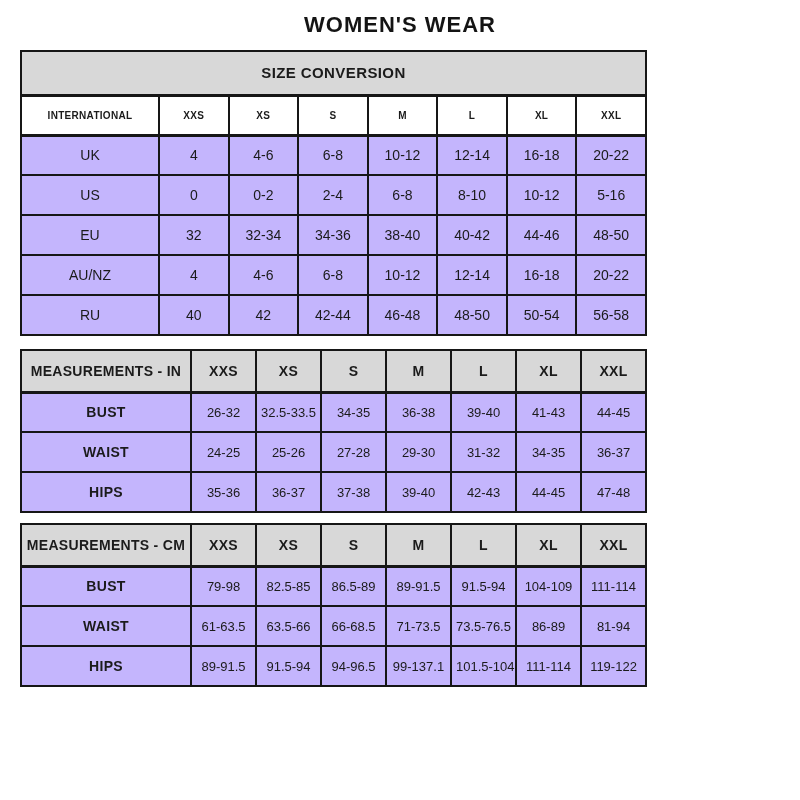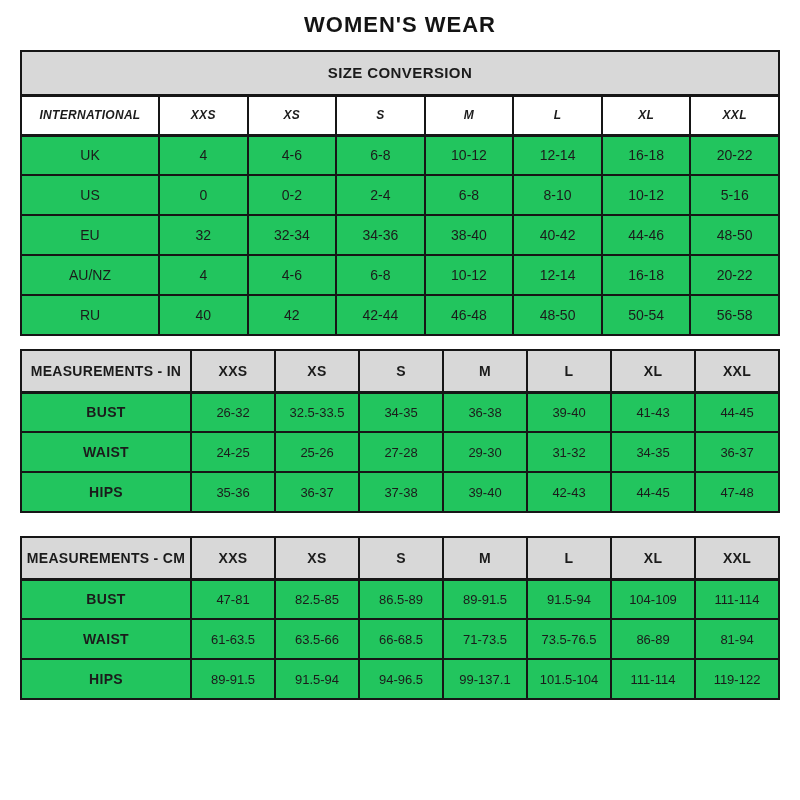--- a/index.html
+++ b/index.html
@@ -20,25 +20,25 @@
   }
   .page-title {
     text-align: center;
     font-size: 22px;
     font-weight: 700;
     letter-spacing: 1px;
     margin: 6px 0 12px 0;
     color: #141414;
   }
   table.tbl {
-    width: 760px;
+    width: 627px;
     border-collapse: collapse;
     table-layout: fixed;
     border: 2.5px solid #161616;
-    background: #22c55e;
+    background: #c4b5fd;
   }
   .tbl th, .tbl td {
     border: 2px solid #161616;
     text-align: center;
     vertical-align: middle;
     padding: 2px 4px;
     overflow: hidden;
     white-space: nowrap;
   }
   
@@ -46,39 +46,38 @@
   .tbl-size .section-row th {
     height: 44px;
     background: #d8d8d8;
     font-size: 15px;
     font-weight: 700;
     letter-spacing: 0.4px;
     border-bottom-width: 3px;
   }
   .tbl-size .cols-row th {
     height: 40px;
-    font-size: 12px;
+    font-size: 10px;
     font-weight: 700;
     letter-spacing: 0.3px;
     border-bottom-width: 3px;
     background: #ffffff;
-    font-style: italic;
   }
   .tbl-size tbody td {
     height: 40px;
     font-size: 14px;
     font-weight: 400;
   }
   .tbl-size tbody td.row-label {
     font-weight: 400;
     font-size: 14px;
     text-align: center;
   }
   
-  .tbl-meas { margin-bottom: 23px; }
+  .tbl-meas { margin-bottom: 10px; }
   .tbl-meas .cols-row th {
     height: 42px;
     background: #d8d8d8;
     font-size: 14px;
     font-weight: 700;
     letter-spacing: 0.3px;
     border-bottom-width: 3px;
   }
   .tbl-meas .cols-row th.left-head {
     font-size: 14px;
@@ -260,21 +259,21 @@
         <th>S</th>
         <th>M</th>
         <th>L</th>
         <th>XL</th>
         <th>XXL</th>
       </tr>
     </thead>
     <tbody>
         <tr>
           <td class="row-label">BUST</td>
-          <td class="cell">47-81</td>
+          <td class="cell">79-98</td>
           <td class="cell">82.5-85</td>
           <td class="cell">86.5-89</td>
           <td class="cell">89-91.5</td>
           <td class="cell">91.5-94</td>
           <td class="cell">104-109</td>
           <td class="cell">111-114</td>
         </tr>
         <tr>
           <td class="row-label">WAIST</td>
           <td class="cell">61-63.5</td>

